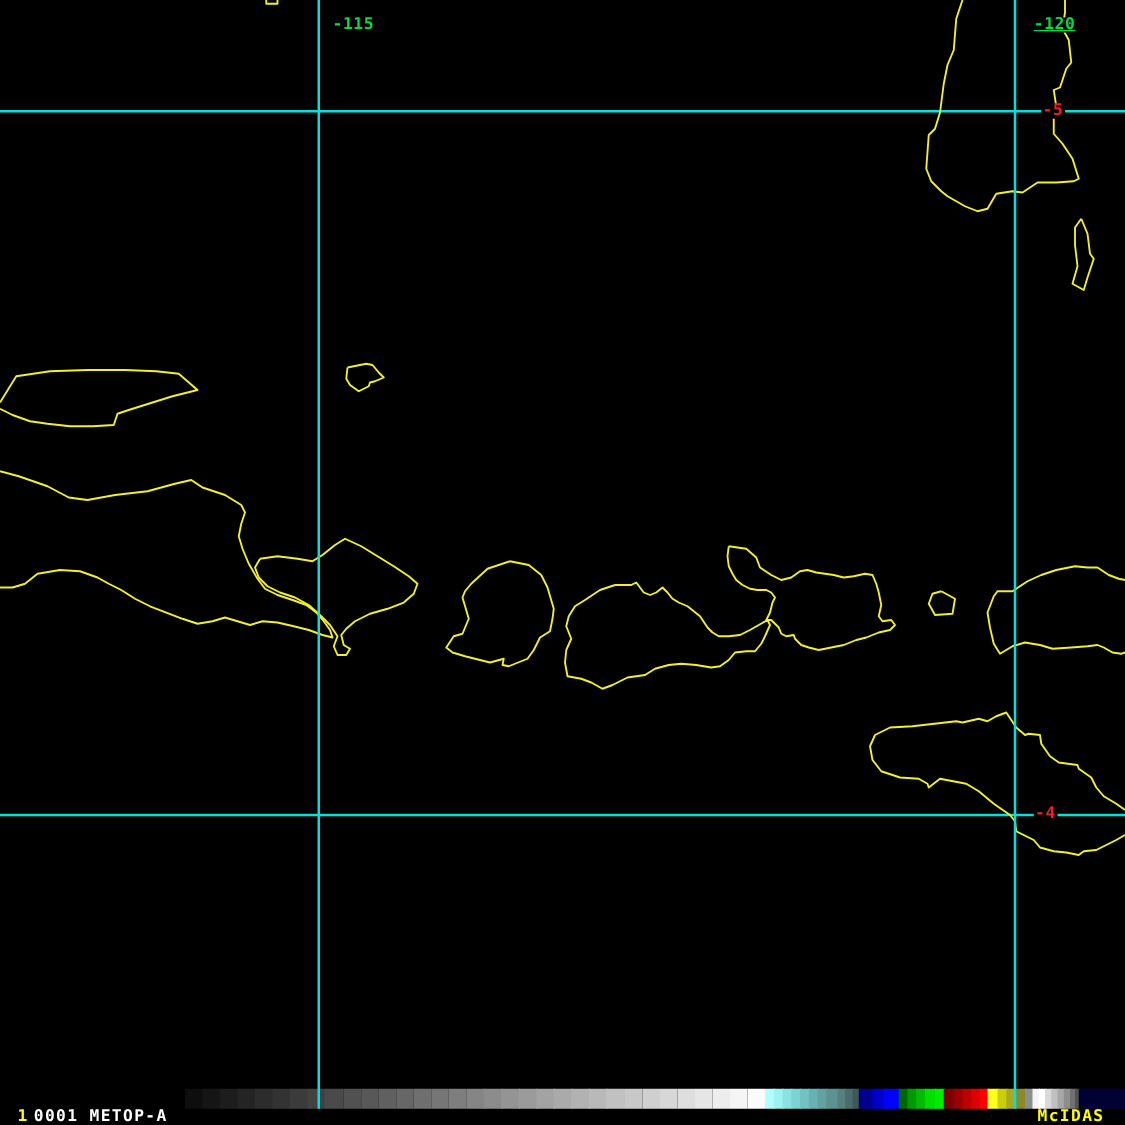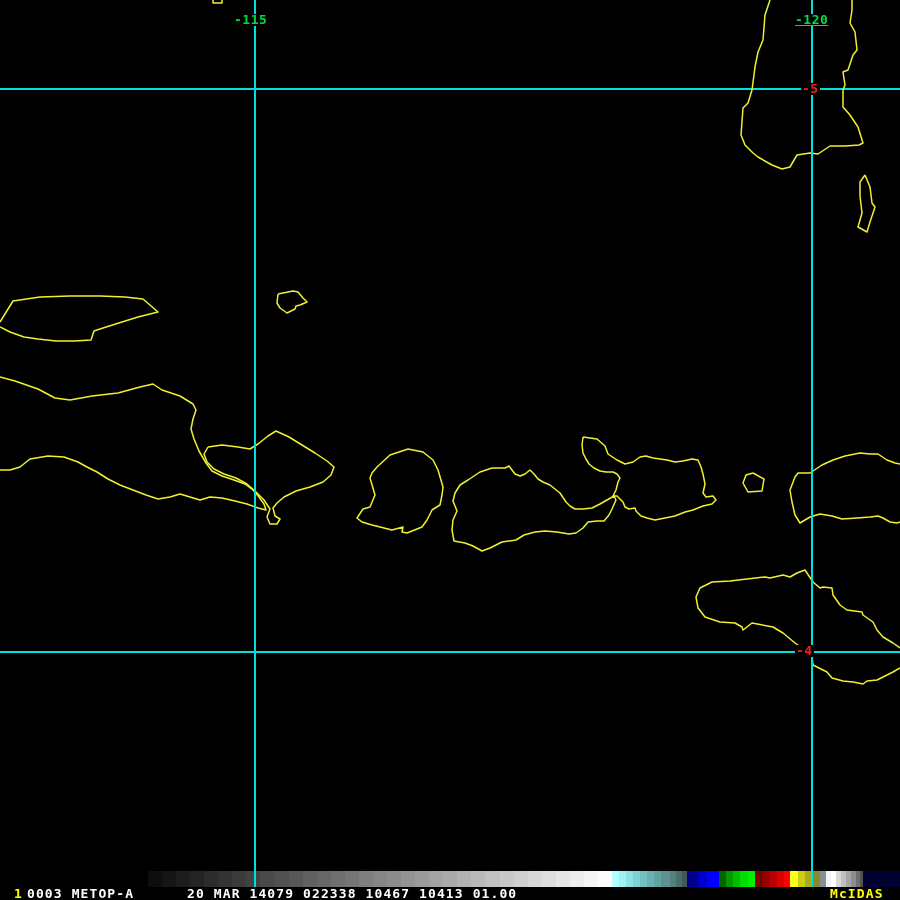--- a/index.html
+++ b/index.html
@@ -1,21 +1,21 @@
 <!DOCTYPE html>
 <html><head>
 <meta charset="utf-8">
 <style>
   html,body{margin:0;padding:0;background:#000;}
   #screen{position:relative;width:900px;height:900px;background:#000;overflow:hidden;
           font-family:"DejaVu Sans Mono","Liberation Mono",monospace;}
   #map-svg{position:absolute;left:0;top:0;z-index:1;}
   .vline{position:absolute;top:0;width:2px;z-index:3;}
   .grid-label{position:absolute;z-index:4;font-size:13px;font-weight:bold;line-height:12px;
-              letter-spacing:0.5px;background:#000;padding:0 1px;white-space:pre;}
+              letter-spacing:0.5px;background:#000;padding:0 1px;white-space:pre;margin-left:32px;}
   #colorbar{position:absolute;left:0;height:16px;width:900px;z-index:2;background:transparent;}
   .cb-seg{position:absolute;top:0;height:16px;}
   .status-text{position:absolute;z-index:4;font-size:13px;font-weight:bold;line-height:13px;
                letter-spacing:1.1px;white-space:pre;}
 </style>
 </head>
 <body>
 
 <div id="screen">
   <svg id="map-svg" width="900" height="900">
@@ -111,16 +111,15 @@
       <div class="cb-seg" style="left: 836px; width: 5.5px; background: rgb(217, 217, 217);"></div>
       <div class="cb-seg" style="left: 841px; width: 5.5px; background: rgb(192, 192, 192);"></div>
       <div class="cb-seg" style="left: 846px; width: 5.5px; background: rgb(167, 167, 167);"></div>
       <div class="cb-seg" style="left: 851px; width: 5.5px; background: rgb(142, 142, 142);"></div>
       <div class="cb-seg" style="left: 856px; width: 4.5px; background: rgb(112, 112, 112);"></div>
       <div class="cb-seg" style="left: 860px; width: 3.5px; background: rgb(82, 82, 82);"></div>
       <div class="cb-seg" style="left: 863px; width: 37.5px; background: rgb(0, 0, 51);"></div>
     </div>
 
   <span class="status-text" id="frame-number" style="left: 14px; top: 887px; color: rgb(255, 255, 0);">1</span>
-  <span class="status-text" id="image-text" style="left: 27px; top: 887px; color: rgb(255, 255, 255);">0003 METOP-A</span>
-  <span class="status-text" id="datetime-text" style="left: 187px; top: 887px; color: rgb(255, 255, 255);">20 MAR 14079 022338 10467 10413 01.00</span>
+  <span class="status-text" id="image-text" style="left: 27px; top: 887px; color: rgb(255, 255, 255);">0001 METOP-A</span>
   <span class="status-text" id="brand-label" style="left: 830px; top: 887px; color: rgb(255, 255, 0);">McIDAS</span>
 </div>
 
 </body></html>

